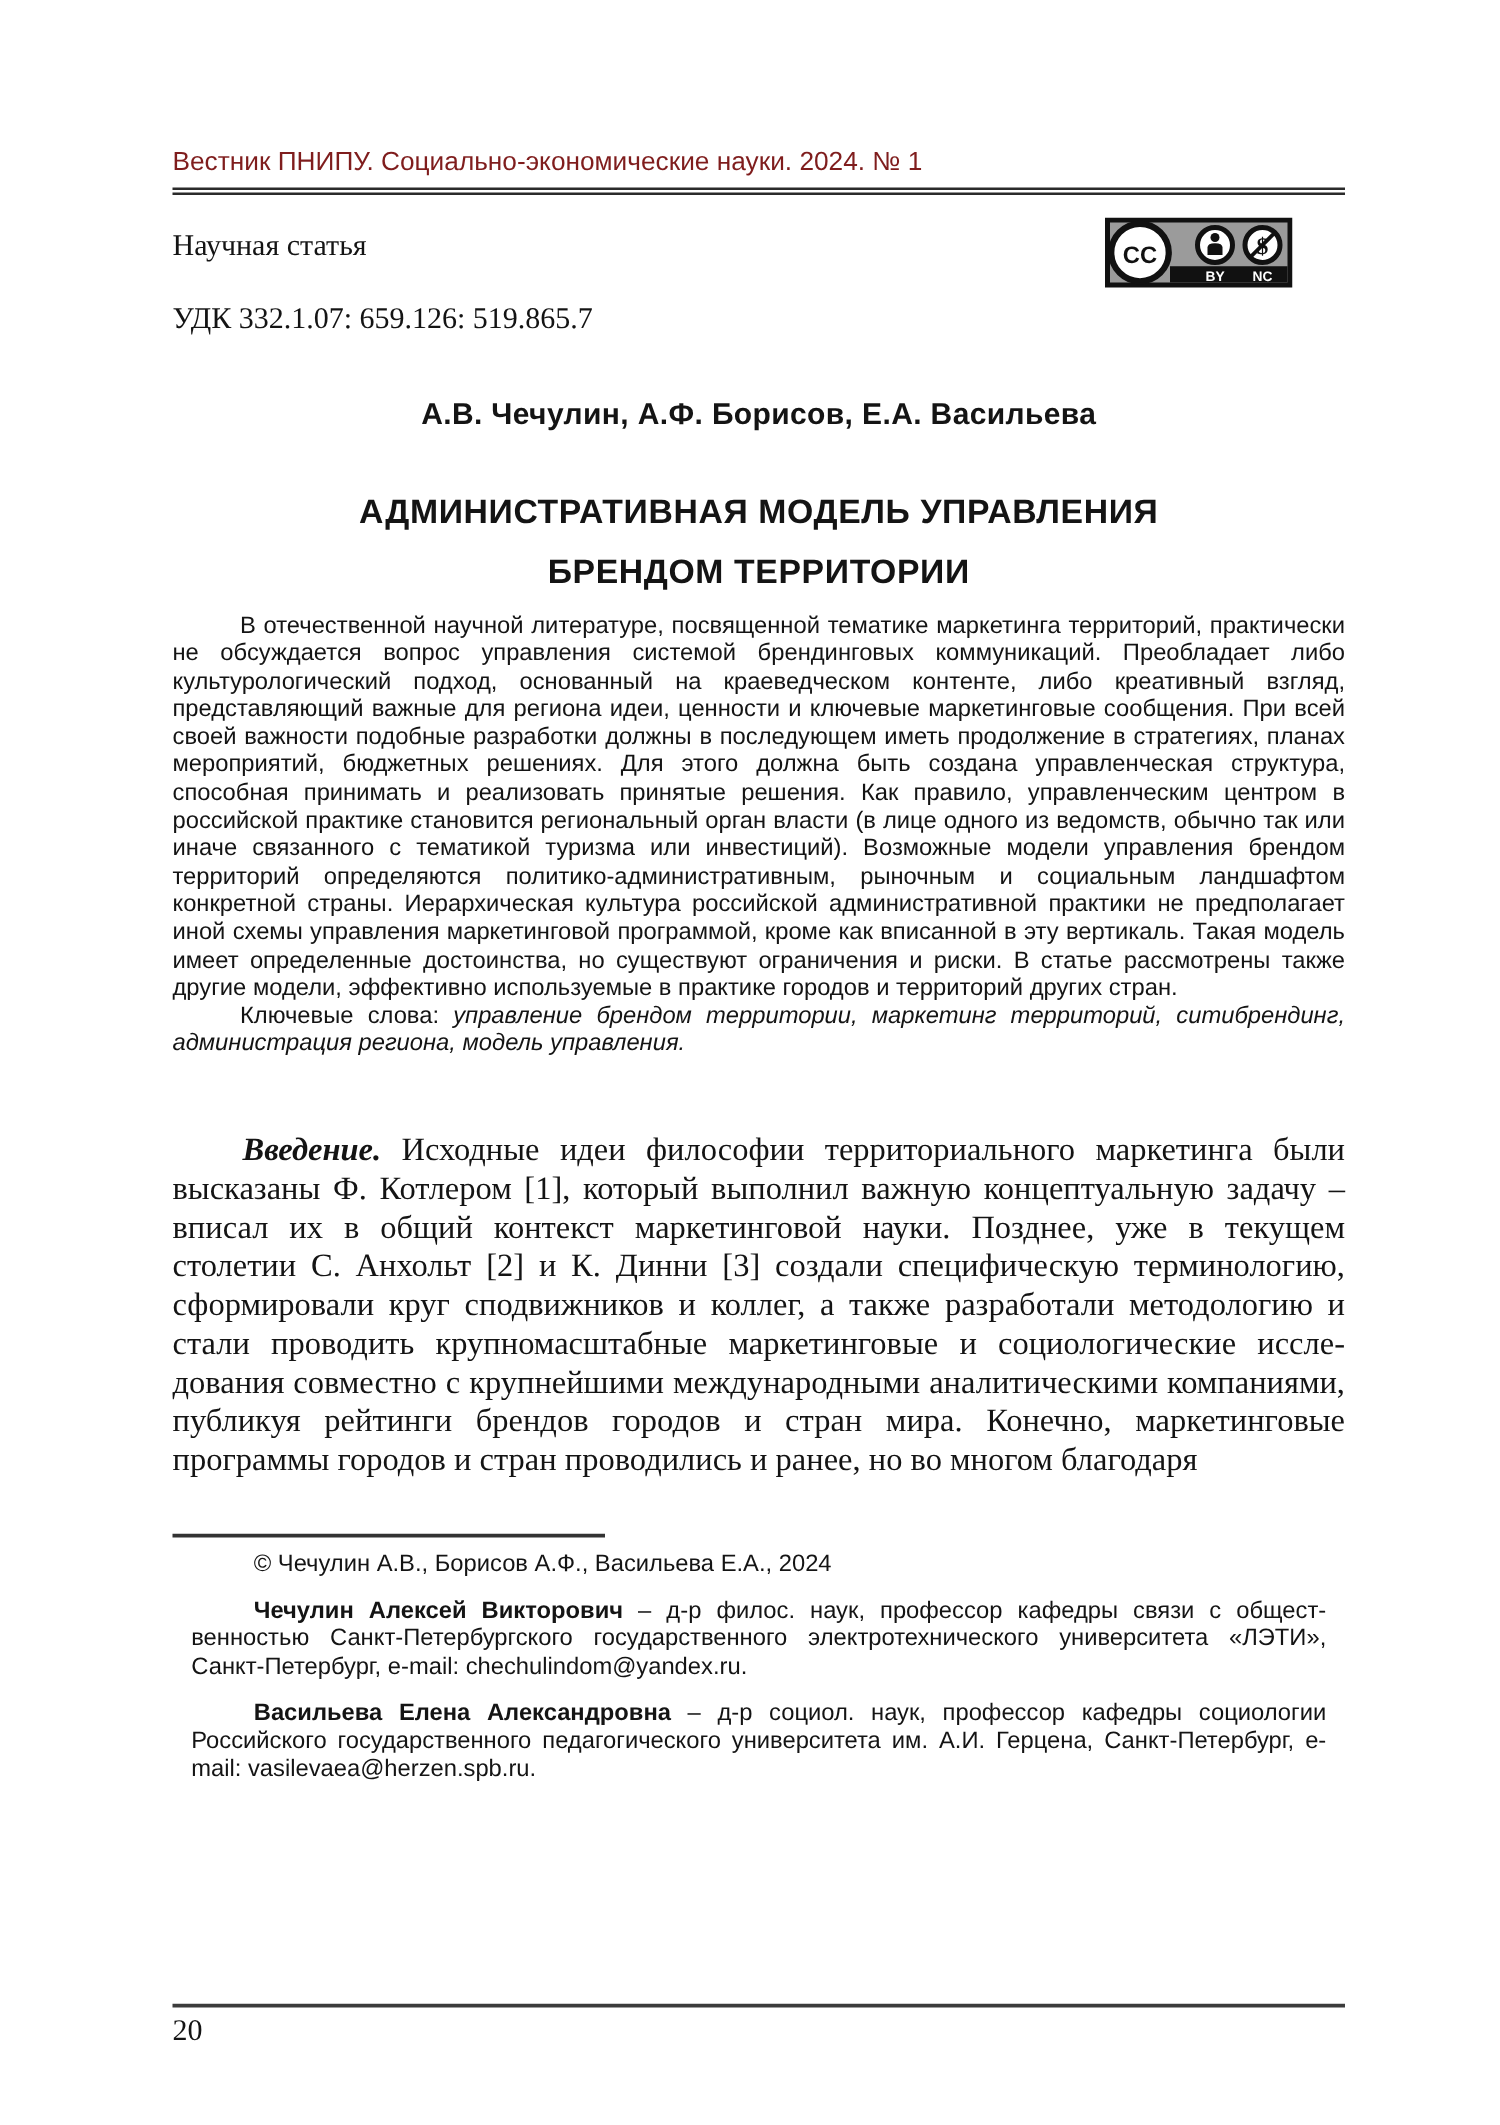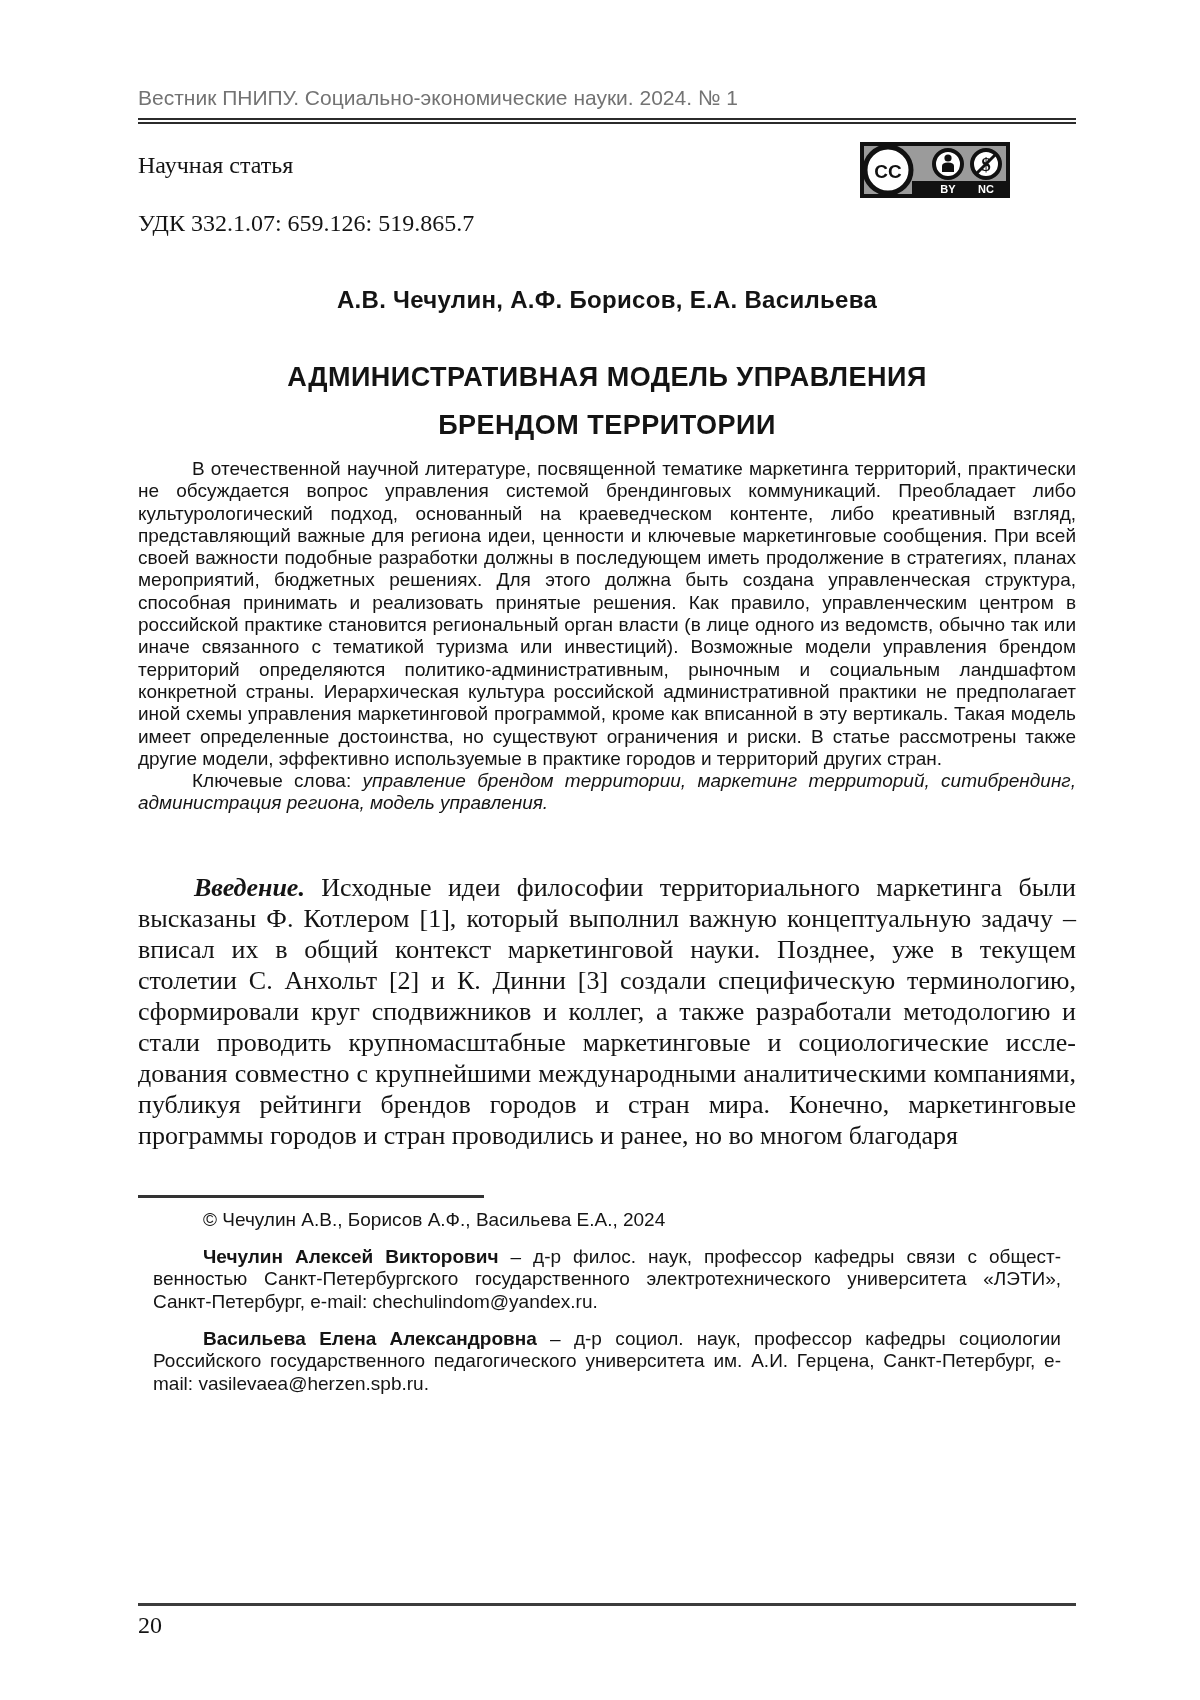--- a/index.html
+++ b/index.html
@@ -10,32 +10,33 @@
     margin: 0 auto;
     background: #ffffff;
     box-sizing: border-box;
     padding: 85px 124px 0 138px;
     color: #141414;
     overflow: hidden;
   }
   
   .journal-line {
     font: 21px/26px "Liberation Sans", sans-serif;
-    color: #737373;
+    color: #7f1d1d;
+    margin-top: 32px;
   }
   .double-rule {
     margin-top: 7px;
     height: 2px;
     border-top: 2px solid #2b2b2b;
     border-bottom: 2px solid #2b2b2b;
   }
   
   .meta-row { position: relative; margin-top: 26px; }
   .article-type { font: 24px/30px "Liberation Serif", serif; }
-  .cc-badge { position: absolute; top: -8px; right: 44px; width: 172px; height: 62px; }
+  .cc-badge { position: absolute; top: -8px; right: 20px; width: 172px; height: 62px; }
   .doi-block { margin-top: 28px; font: 24px/30px "Liberation Serif", serif; }
   
   .authors-line {
     margin-top: 47px;
     text-align: center;
     font: bold 24px/30px "Liberation Sans", sans-serif;
     letter-spacing: 0.3px;
   }
   .title { margin: 45px 0 0 0; text-align: center; font-weight: bold; }
   .title-line {

